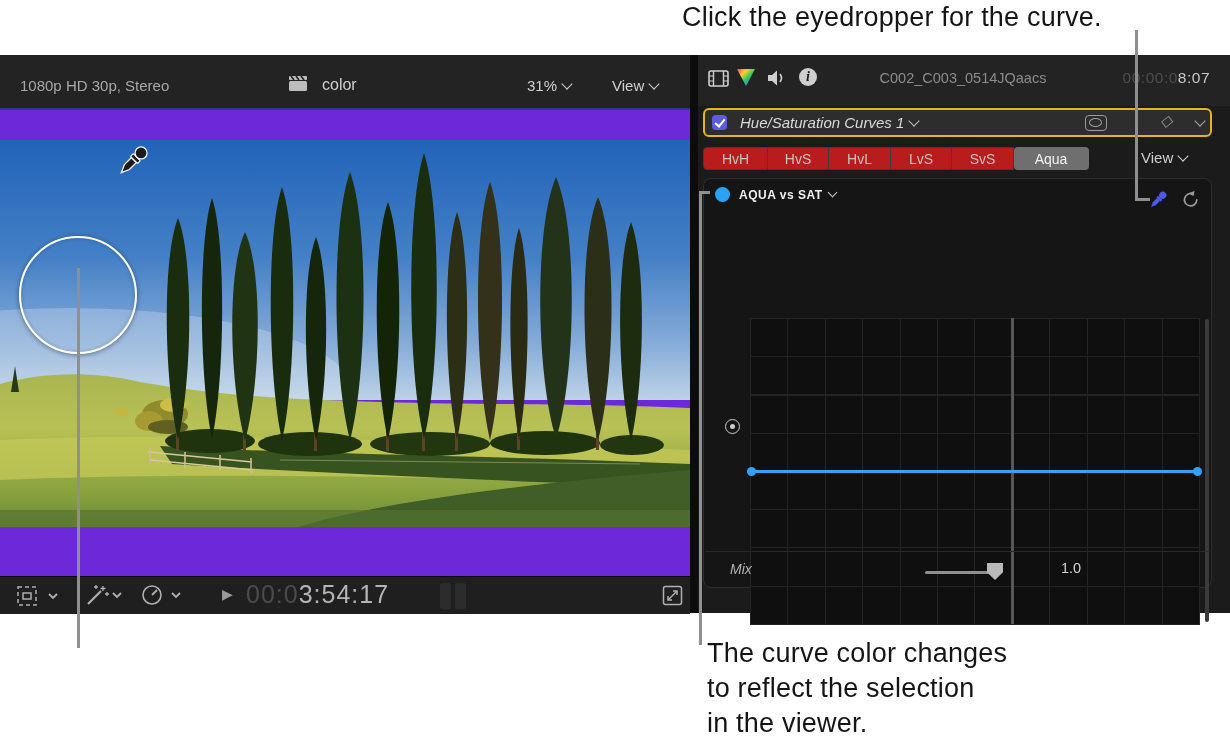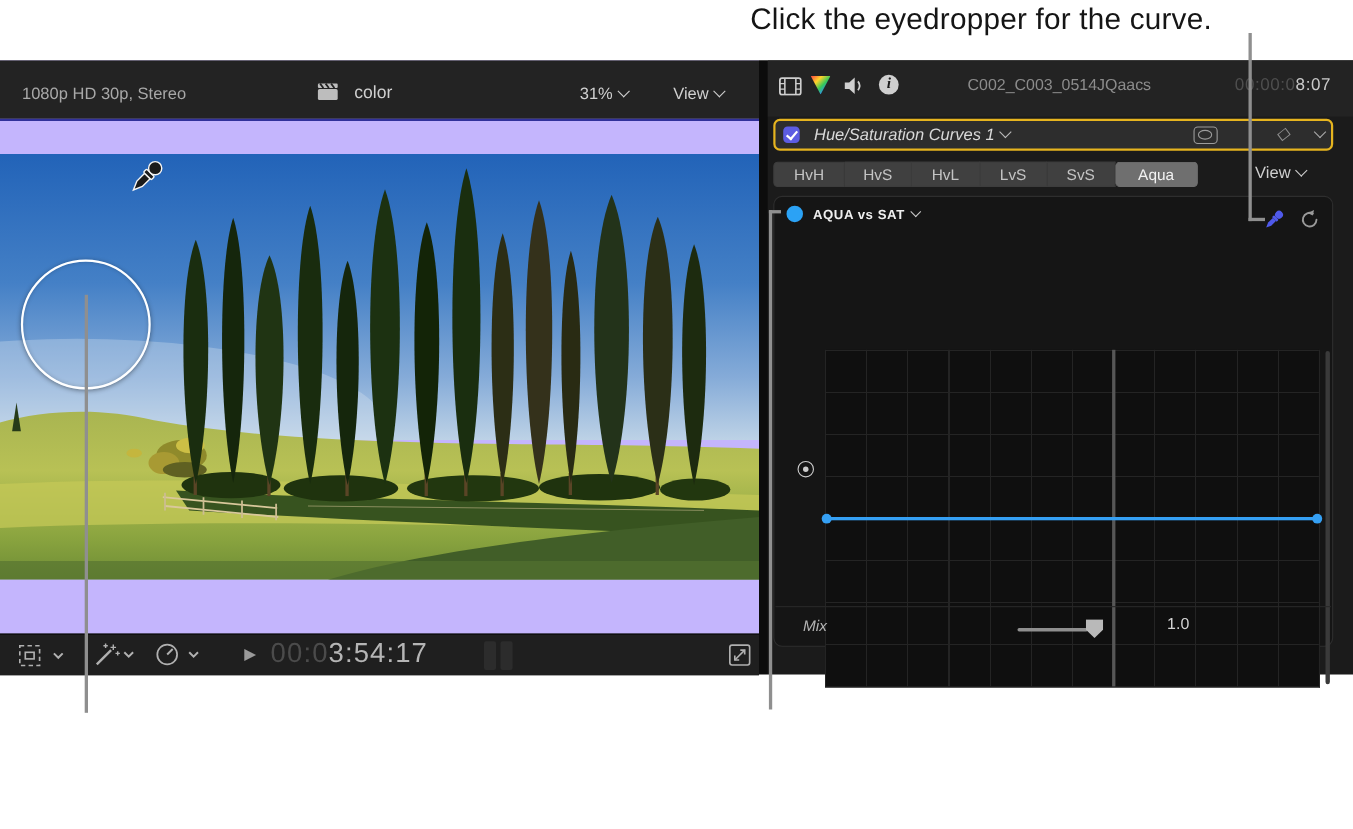--- a/index.html
+++ b/index.html
@@ -4,21 +4,21 @@
 <style>
   html,body{margin:0;padding:0;background:#fff;}
   #canvas{position:relative;width:1230px;height:754px;background:#fff;overflow:hidden;
           font-family:"Liberation Sans",sans-serif;}
   .abs{position:absolute;}
   
   .ann-text{color:#151515;font-size:27px;line-height:35px;letter-spacing:0.2px;}
   .aline{position:absolute;background:#8f8f8f;z-index:60;}
   
   #window{position:absolute;left:0;top:55px;width:1230px;height:558px;background:#1b1b1b;}
-  #viewer-pane{position:absolute;left:0;top:0;width:690px;height:538px;background:#c4b5fd;}
+  #viewer-pane{position:absolute;left:0;top:0;width:690px;height:538px;background:#6d28d9;}
   #pane-divider{position:absolute;left:690px;top:0;width:8px;height:558px;background:#0c0c0c;}
   #inspector-pane{position:absolute;left:698px;top:0;width:532px;height:558px;background:#1b1b1b;}
   .topbar{position:absolute;left:0;top:0;right:0;height:53px;background:#232323;}
   .bartext{color:#a8a8a8;font-size:15px;}
   .bartext-bright{color:#d0d0d0;font-size:15px;}
   .chev{display:inline-block;width:7px;height:7px;border-right:1.8px solid currentColor;
         border-bottom:1.8px solid currentColor;transform:rotate(45deg);margin-left:6px;
         position:relative;top:-3px;}
   
   #video-frame{position:absolute;left:0;top:85px;width:690px;height:387px;overflow:hidden;}
@@ -29,21 +29,21 @@
                   border-top:1px solid #0a0a0a;}
   .tc-dim{color:#4b4b4b;}
   .tc-bright{color:#b5b5b5;}
   
   #effect-row{position:absolute;left:5px;top:53px;width:509px;height:29px;background:#2d2d2d;
               border:2px solid #e6b41f;border-radius:6px;box-sizing:border-box;display:flex;align-items:center;font-style:italic;}
   #fx-checkbox{width:15px;height:15px;background:#5c5ce2;border-radius:4px;margin-left:7px;
                position:relative;flex:none;}
   #fx-checkbox i{position:absolute;left:5px;top:2px;width:4px;height:8px;border-right:2px solid #fff;
                  border-bottom:2px solid #fff;transform:rotate(40deg);}
-  .seg{box-sizing:border-box;height:23px;background:#404040;border:1px solid #3d3d3d;border-left:none;
+  .seg{box-sizing:border-box;height:23px;background:#b91c1c;border:1px solid #3d3d3d;border-left:none;
        color:#c4c4c4;font-size:14px;display:flex;align-items:center;justify-content:center;}
   .seg.first{border-left:1px solid #3d3d3d;border-radius:4px 0 0 4px;}
   .seg.sel{background:#6f6f6f;color:#f2f2f2;border-color:#6f6f6f;border-radius:4px;}
   #curves-panel{position:absolute;left:5px;top:123px;width:509px;height:410px;background:#151515;
                 border:1px solid #2e2e2e;border-radius:8px;box-sizing:border-box;}
   #curve-grid{position:absolute;left:46px;top:139px;width:449px;height:306px;background:#0f0f0f;
       background-image:
         repeating-linear-gradient(to right, #242424 0 1px, transparent 1px 37.41px),
         repeating-linear-gradient(to bottom, #242424 0 1px, transparent 1px 38.25px);
       border-right:1px solid #242424;border-bottom:1px solid #242424;}
@@ -276,14 +276,19 @@
       </div>
     </div>
   </div>
 
   <div class="aline" style="left:1135px;top:30px;width:3px;height:171px;"></div>
   <div class="aline" style="left:1135px;top:198px;width:15px;height:3px;"></div>
   <div class="aline" style="left:77px;top:268px;width:3px;height:380px;"></div>
   <div class="aline" style="left:699px;top:191px;width:11px;height:3px;"></div>
   <div class="aline" style="left:699px;top:191px;width:3px;height:454px;"></div>
 
+  <div class="abs ann-text" style="left:707px;top:636px;">
+    <div>The curve color changes</div>
+    <div>to reflect the selection</div>
+    <div>in the viewer.</div>
+  </div>
 
 </div>
 
 </body></html>

